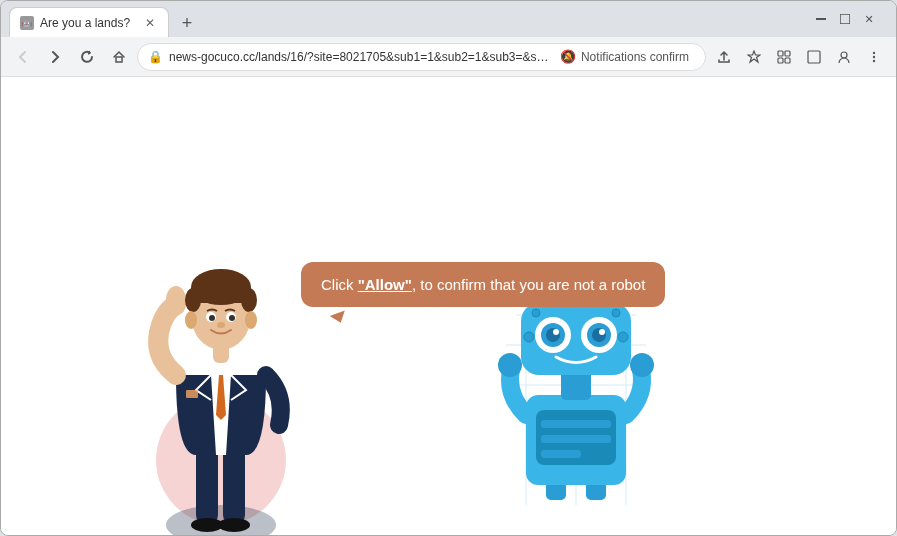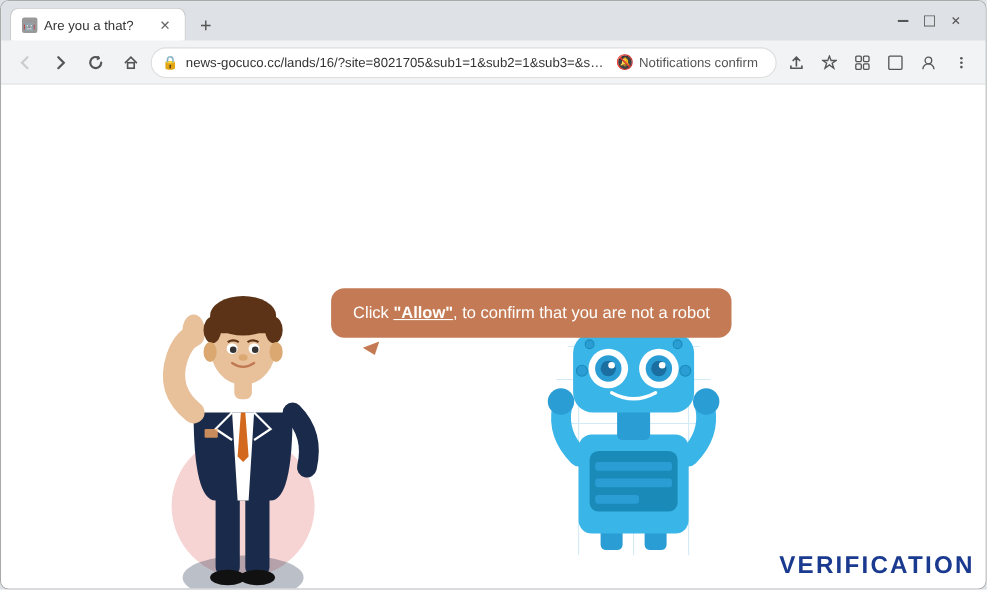--- a/index.html
+++ b/index.html
@@ -311,21 +311,21 @@
   </style>
 </head>
 <body>
 
 <div class="browser-window">
 
   <div class="title-bar">
     <div class="tabs-bar">
       <div class="tab">
         <div class="tab-favicon">🤖</div>
-        <span class="tab-title">Are you a that?</span>
+        <span class="tab-title">Are you a lands?</span>
         <button class="tab-close">✕</button>
       </div>
       <button class="new-tab-btn">+</button>
     </div>
     <div class="window-controls">
 
       <button class="win-btn">
         <svg width="10" height="2" viewBox="0 0 10 2">
             <rect width="10" height="2" fill="#555"></rect>
           </svg>
@@ -531,16 +531,15 @@
         <path d="M60 92 Q80 103 100 92" stroke="#fff" stroke-width="3" fill="none" stroke-linecap="round"></path>
 
         <circle cx="33" cy="72" r="5" fill="#2a9dd4" stroke="#1a8bb8" stroke-width="1"></circle>
         <circle cx="127" cy="72" r="5" fill="#2a9dd4" stroke="#1a8bb8" stroke-width="1"></circle>
 
         <circle cx="40" cy="48" r="4" fill="#2a9dd4" stroke="#1a8bb8" stroke-width="1"></circle>
         <circle cx="120" cy="48" r="4" fill="#2a9dd4" stroke="#1a8bb8" stroke-width="1"></circle>
       </svg>
     </div>
 
-    <div class="verification-text">VERIFICATION</div>
 
   </div>
 </div>
 
 </body></html>

